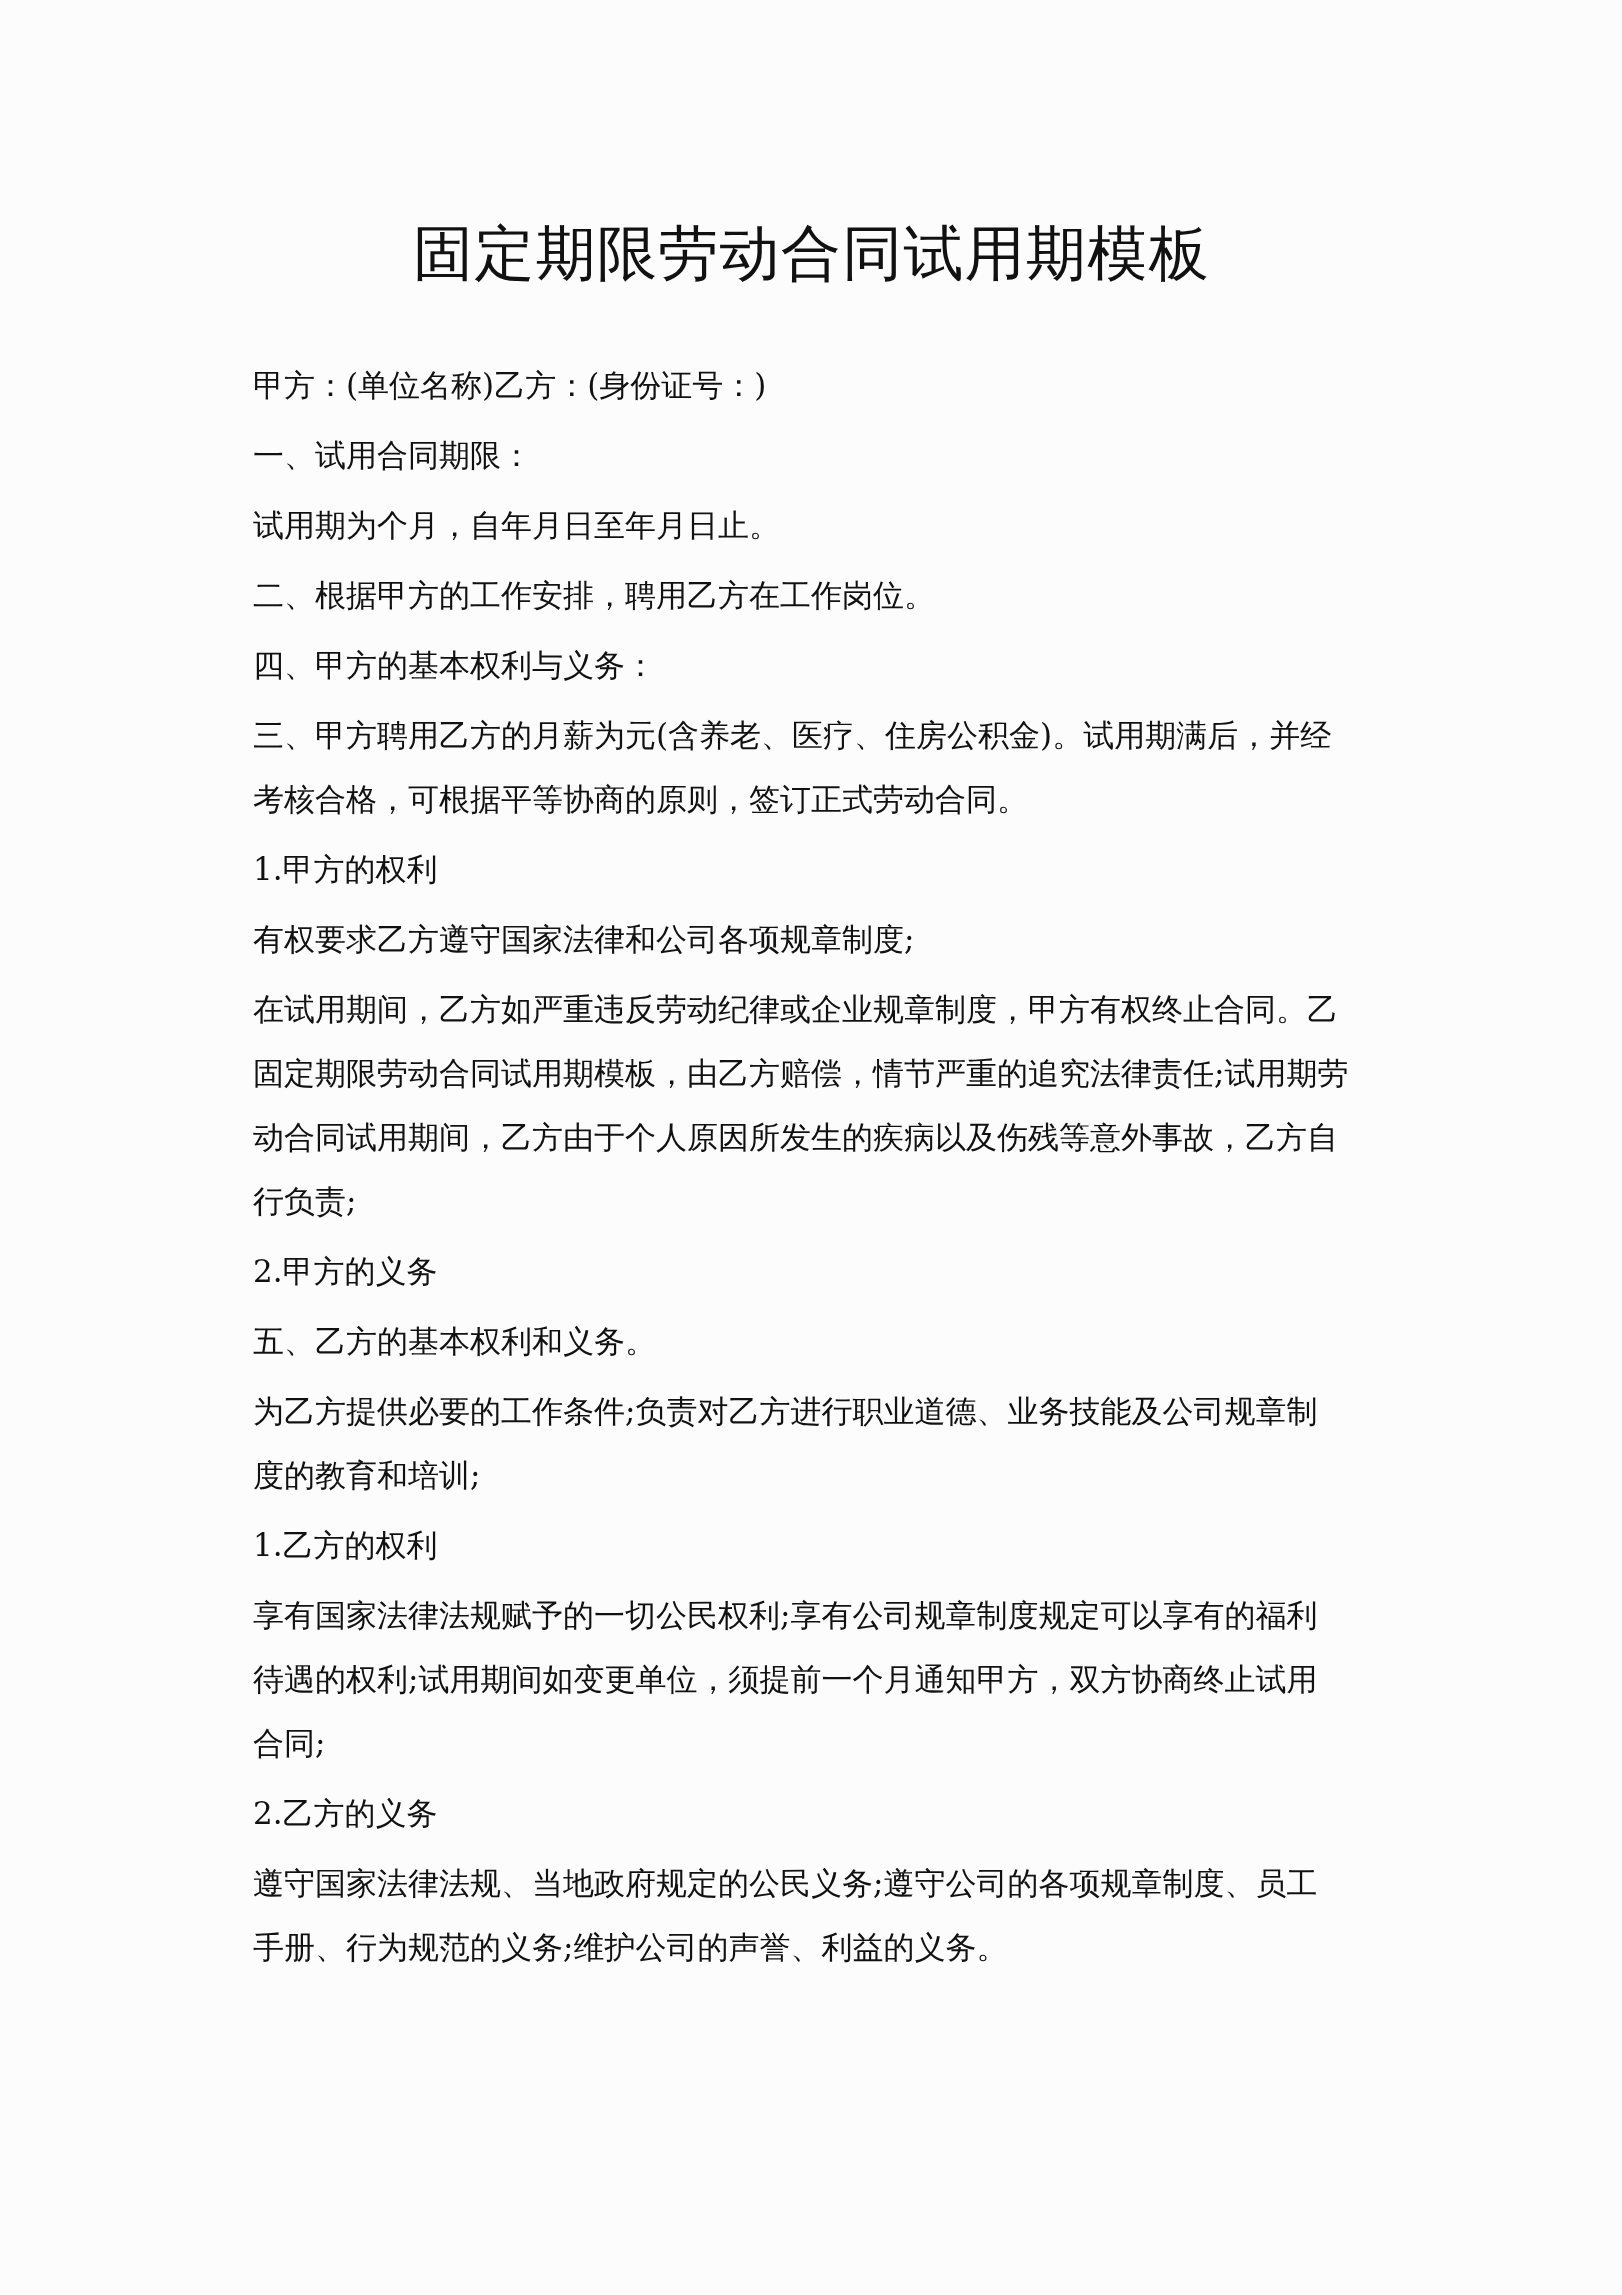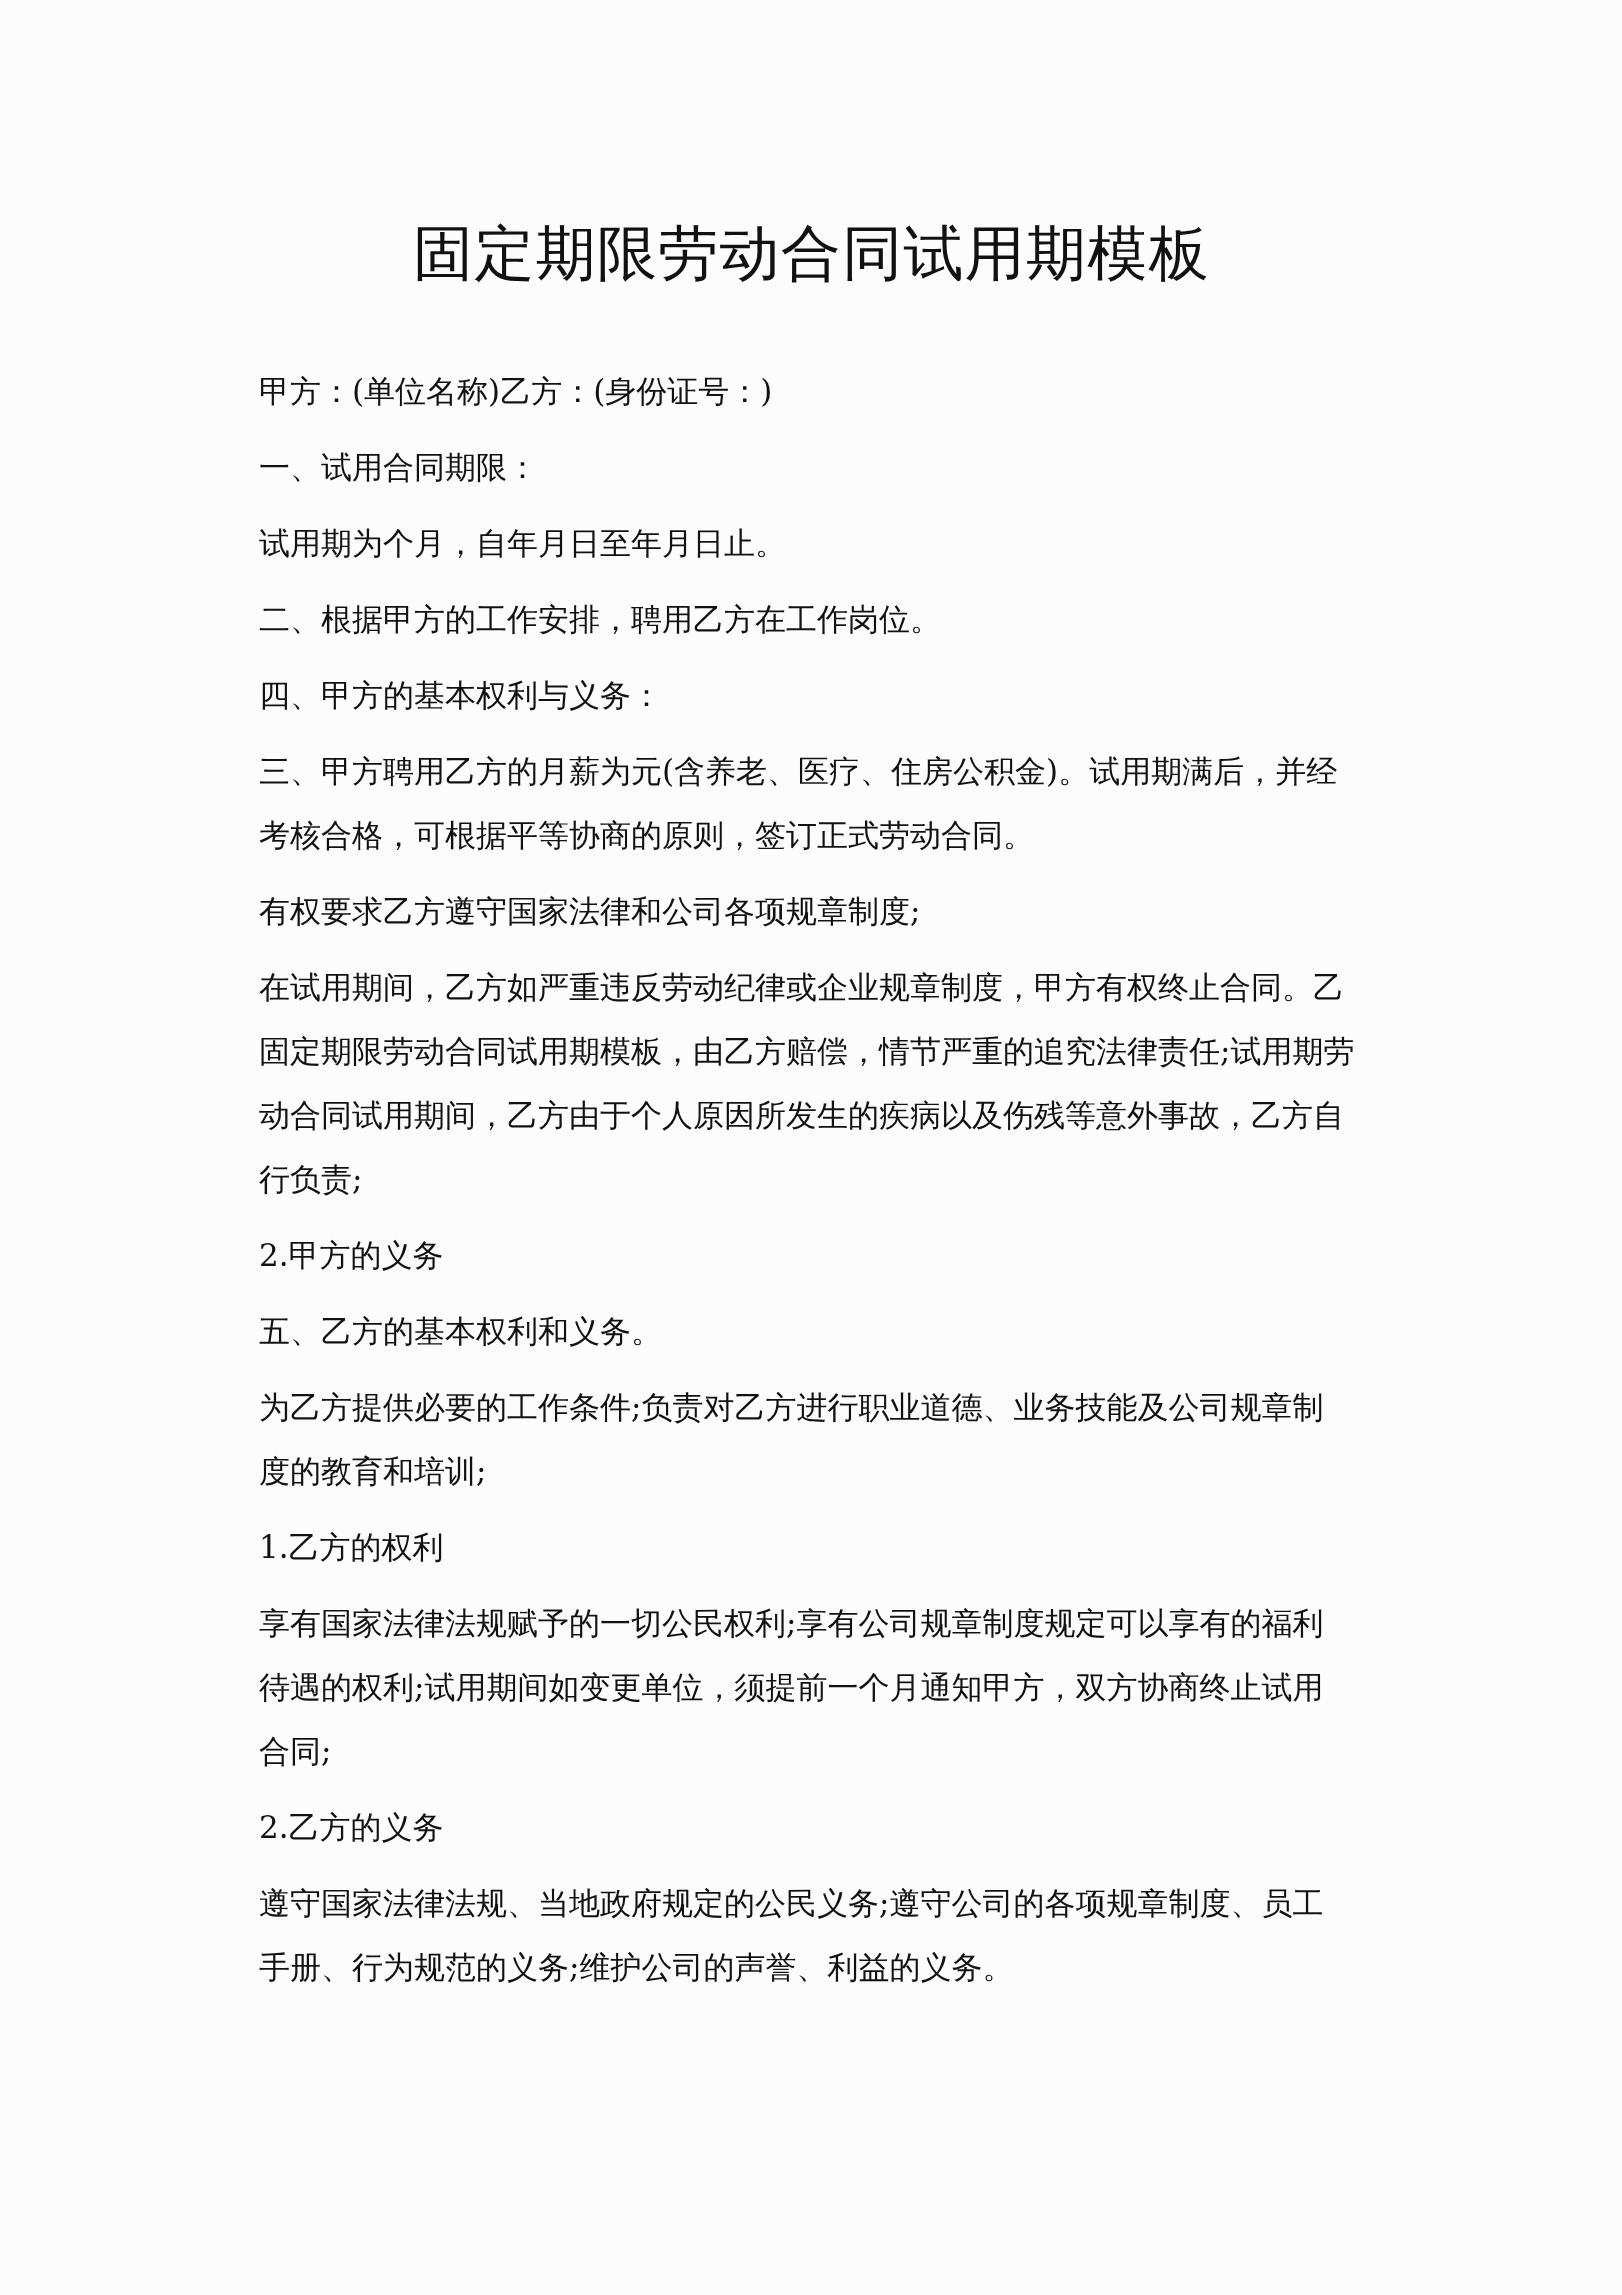--- a/index.html
+++ b/index.html
@@ -38,21 +38,21 @@
   }
   .body {
     position: absolute;
     left: 247px;
     top: 347px;
     width: 1139px;
     font-size: 31px;
     line-height: 64px;
   }
   .para {
-    margin: 12px;
+    margin: 6px;
     padding: 0;
   }
   .line {
     display: block;
     white-space: nowrap;
     height: 64px;
     overflow: visible;
   }
 </style>
 </head>
@@ -81,20 +81,23 @@
 
     <p class="para">
       <span class="line">四、甲方的基本权利与义务：</span>
     </p>
 
     <p class="para">
       <span class="line">三、甲方聘用乙方的月薪为元(含养老、医疗、住房公积金)。试用期满后，并经</span>
       <span class="line">考核合格，可根据平等协商的原则，签订正式劳动合同。</span>
     </p>
     <p class="para">
+      <span class="line">1.甲方的权利</span>
+    </p>
+    <p class="para">
       <span class="line">有权要求乙方遵守国家法律和公司各项规章制度;</span>
     </p>
     <p class="para">
       <span class="line">在试用期间，乙方如严重违反劳动纪律或企业规章制度，甲方有权终止合同。乙</span>
       <span class="line">固定期限劳动合同试用期模板，由乙方赔偿，情节严重的追究法律责任;试用期劳</span>
       <span class="line">动合同试用期间，乙方由于个人原因所发生的疾病以及伤残等意外事故，乙方自</span>
       <span class="line">行负责;</span>
     </p>
     <p class="para">
       <span class="line">2.甲方的义务</span>

